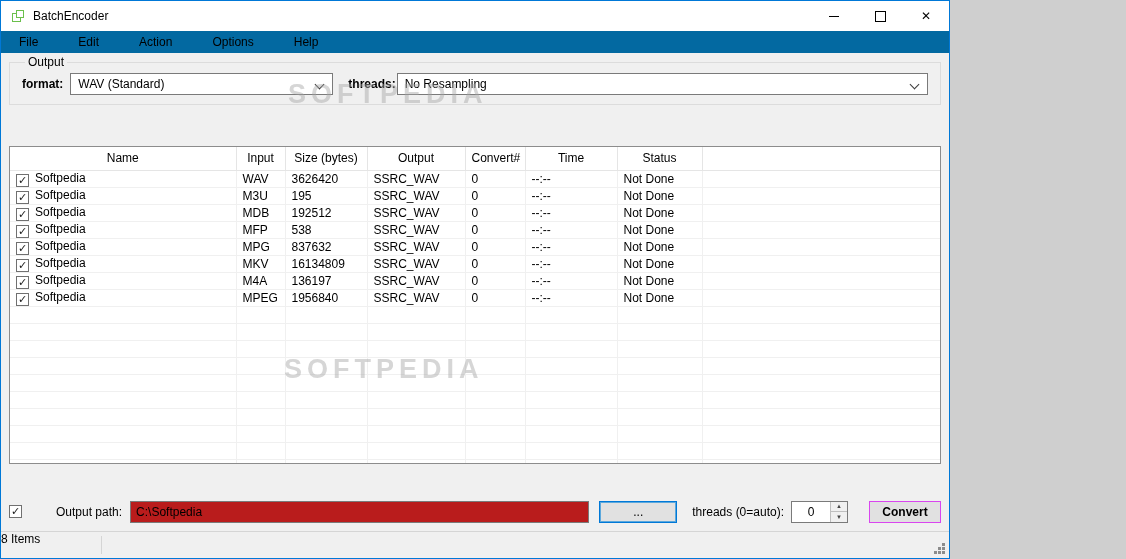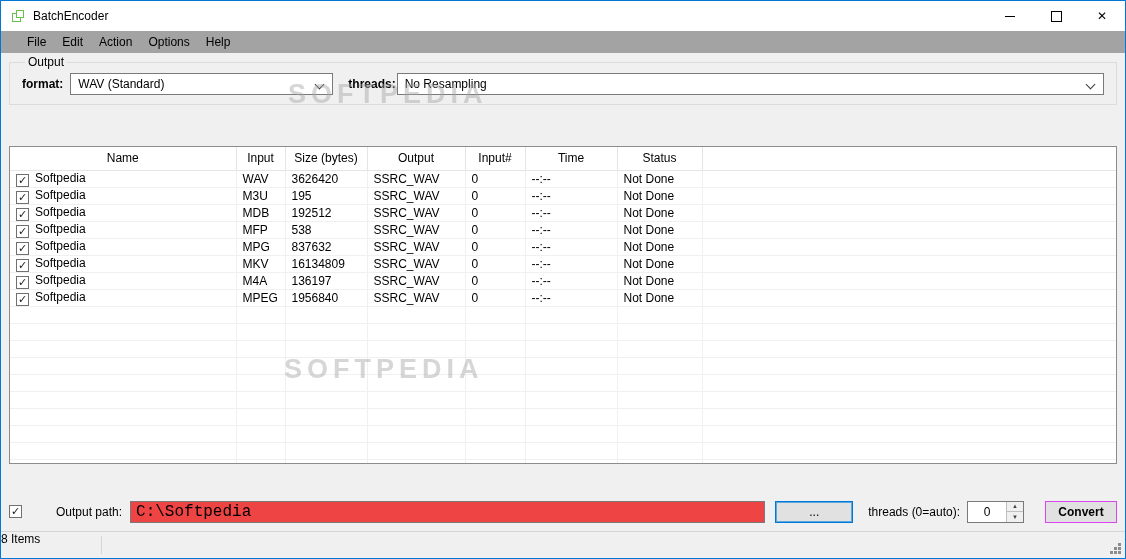--- a/index.html
+++ b/index.html
@@ -1,26 +1,26 @@
 <!DOCTYPE html>
 <html><head>
 <meta charset="utf-8">
 <style>
   html,body{margin:0;padding:0;}
   body{font-family:"Liberation Sans",sans-serif;font-size:12px;color:#000;background:#cfcfcf;}
-  .window{position:relative;width:1126px;height:559px;box-sizing:border-box;border:1px solid #0078d7;background:#f0f0f0;display:flex;flex-direction:column;overflow:hidden;}
+  .window{position:relative;width:950px;height:559px;box-sizing:border-box;border:1px solid #0078d7;background:#f0f0f0;display:flex;flex-direction:column;overflow:hidden;}
   .titlebar{height:30px;background:#fff;display:flex;align-items:center;padding-left:9px;flex:0 0 auto;}
   .app-icon{width:16px;height:16px;display:inline-block;flex:0 0 auto;}
   .titlebar-title{margin-left:7px;}
   .window-controls{margin-left:auto;display:flex;height:100%;}
   .win-btn{width:46px;height:100%;display:flex;align-items:center;justify-content:center;cursor:default;}
   .glyph-min{width:10px;height:1px;background:#000;}
   .glyph-max{width:9px;height:9px;border:1px solid #000;}
   .glyph-close{font-size:12px;line-height:1;}
-  .menubar{height:22px;background:#a3a3a3;display:flex;align-items:center;padding-left:18px;flex:0 0 auto;}
+  .menubar{height:22px;background:#0369a1;display:flex;align-items:center;padding-left:10px;flex:0 0 auto;gap:24px;}
   .menu-item{padding:3px 8px;}
   .content{flex:1;display:flex;flex-direction:column;padding:0 8px;min-height:0;gap:28px;}
   fieldset.groupbox{margin:0;margin-top:2px;border:1px solid #dcdcdc;padding:4px 12px 9px;flex:0 0 auto;}
   fieldset.groupbox legend{padding:0 3px;margin-left:3px;}
   .combo-row{display:flex;align-items:center;text-align:center;}
   .field-label{font-weight:bold;white-space:nowrap;}
   .combo{height:22px;background:#fff;border:1px solid #7a7a7a;display:flex;align-items:center;padding:0 22px 0 7px;position:relative;box-sizing:border-box;white-space:nowrap;overflow:hidden;}
   .combo-format{width:263px;margin-left:7px;}
   .combo-preset{flex:1;margin-left:1px;}
   .preset-label{margin-left:15px;}
@@ -29,21 +29,21 @@
   table.lv{border-collapse:collapse;table-layout:fixed;width:100%;}
   table.lv th{height:23px;font-weight:normal;text-align:center;padding:0 6px;border-right:1px solid #e5e5e5;border-bottom:1px solid #e5e5e5;box-sizing:border-box;overflow:hidden;white-space:nowrap;}
   table.lv th:last-child{border-right:none;}
   table.lv td{height:17px;padding:0 6px;border-right:1px solid #f0f0f0;border-bottom:1px solid #f0f0f0;box-sizing:border-box;overflow:hidden;white-space:nowrap;}
   table.lv td:last-child{border-right:none;}
   td.name-cell{padding-left:4px;}
   .cb{display:inline-block;width:13px;height:13px;box-sizing:border-box;border:1px solid #707070;background:#fff;font-size:11px;line-height:11px;text-align:center;vertical-align:-2px;margin-right:6px;color:#1a1a1a;}
   .bottombar{flex:0 0 auto;height:39px;display:flex;align-items:center;}
   .cb-bottom{margin-right:5px;}
   .path-label{margin-right:8px;white-space:nowrap;margin-left:29px;}
-  .text-input{height:22px;box-sizing:border-box;border:1px solid #7a7a7a;background:#ef4444;font-family:Liberation Mono, monospace;font-size:16px;padding:0 5px;flex:1;min-width:0;}
+  .text-input{height:22px;box-sizing:border-box;border:1px solid #7a7a7a;background:#b91c1c;font-family:Liberation Sans, sans-serif;font-size:12px;padding:0 5px;flex:1;min-width:0;}
   .btn{height:22px;box-sizing:border-box;background:#e1e1e1;border:1px solid #adadad;font-family:"Liberation Sans",sans-serif;font-size:12px;display:flex;align-items:center;justify-content:center;cursor:default;}
   .btn-browse{width:78px;margin-left:10px;flex:0 0 auto;border:1px solid #0078d7;box-shadow:inset 0 0 0 1px #5ca8dc;}
   .threads-label{margin-left:15px;white-space:nowrap;}
   .spinner{margin-left:7px;width:57px;height:22px;box-sizing:border-box;border:1px solid #7a7a7a;background:#fff;display:flex;flex:0 0 auto;}
   .spin-input{flex:1;border:none;outline:none;text-align:center;font-family:"Liberation Sans",sans-serif;font-size:12px;padding:0;min-width:0;width:30px;background:#fff;}
   .spin-btns{width:16px;display:flex;flex-direction:column;border-left:1px solid #bfbfbf;}
   .spin-btn{flex:1;display:flex;align-items:center;justify-content:center;font-size:6px;color:#444;background:#f0f0f0;}
   .spin-btn + .spin-btn{border-top:1px solid #bfbfbf;}
   .btn-convert{width:72px;margin-left:21px;flex:0 0 auto;border:1px solid #d946ef;font-weight:bold;}
   .statusbar{flex:0 0 auto;height:26px;background:#f0f0f0;border-top:1px solid #d5d5d5;display:flex;align-items:flex-start;position:relative;}
@@ -116,21 +116,21 @@
             <col style="width:92px">
             <col style="width:85px">
             <col>
         </colgroup>
         <thead>
           <tr>
               <th>Name</th>
               <th>Input</th>
               <th>Size (bytes)</th>
               <th>Output</th>
-              <th>Input#</th>
+              <th>Convert#</th>
               <th>Time</th>
               <th>Status</th>
               <th></th>
             </tr>
         </thead>
         <tbody>
             <tr>
               <td class="name-cell"><span class="cb">✓</span>Softpedia</td>
               <td>WAV</td>
               <td>3626420</td>

